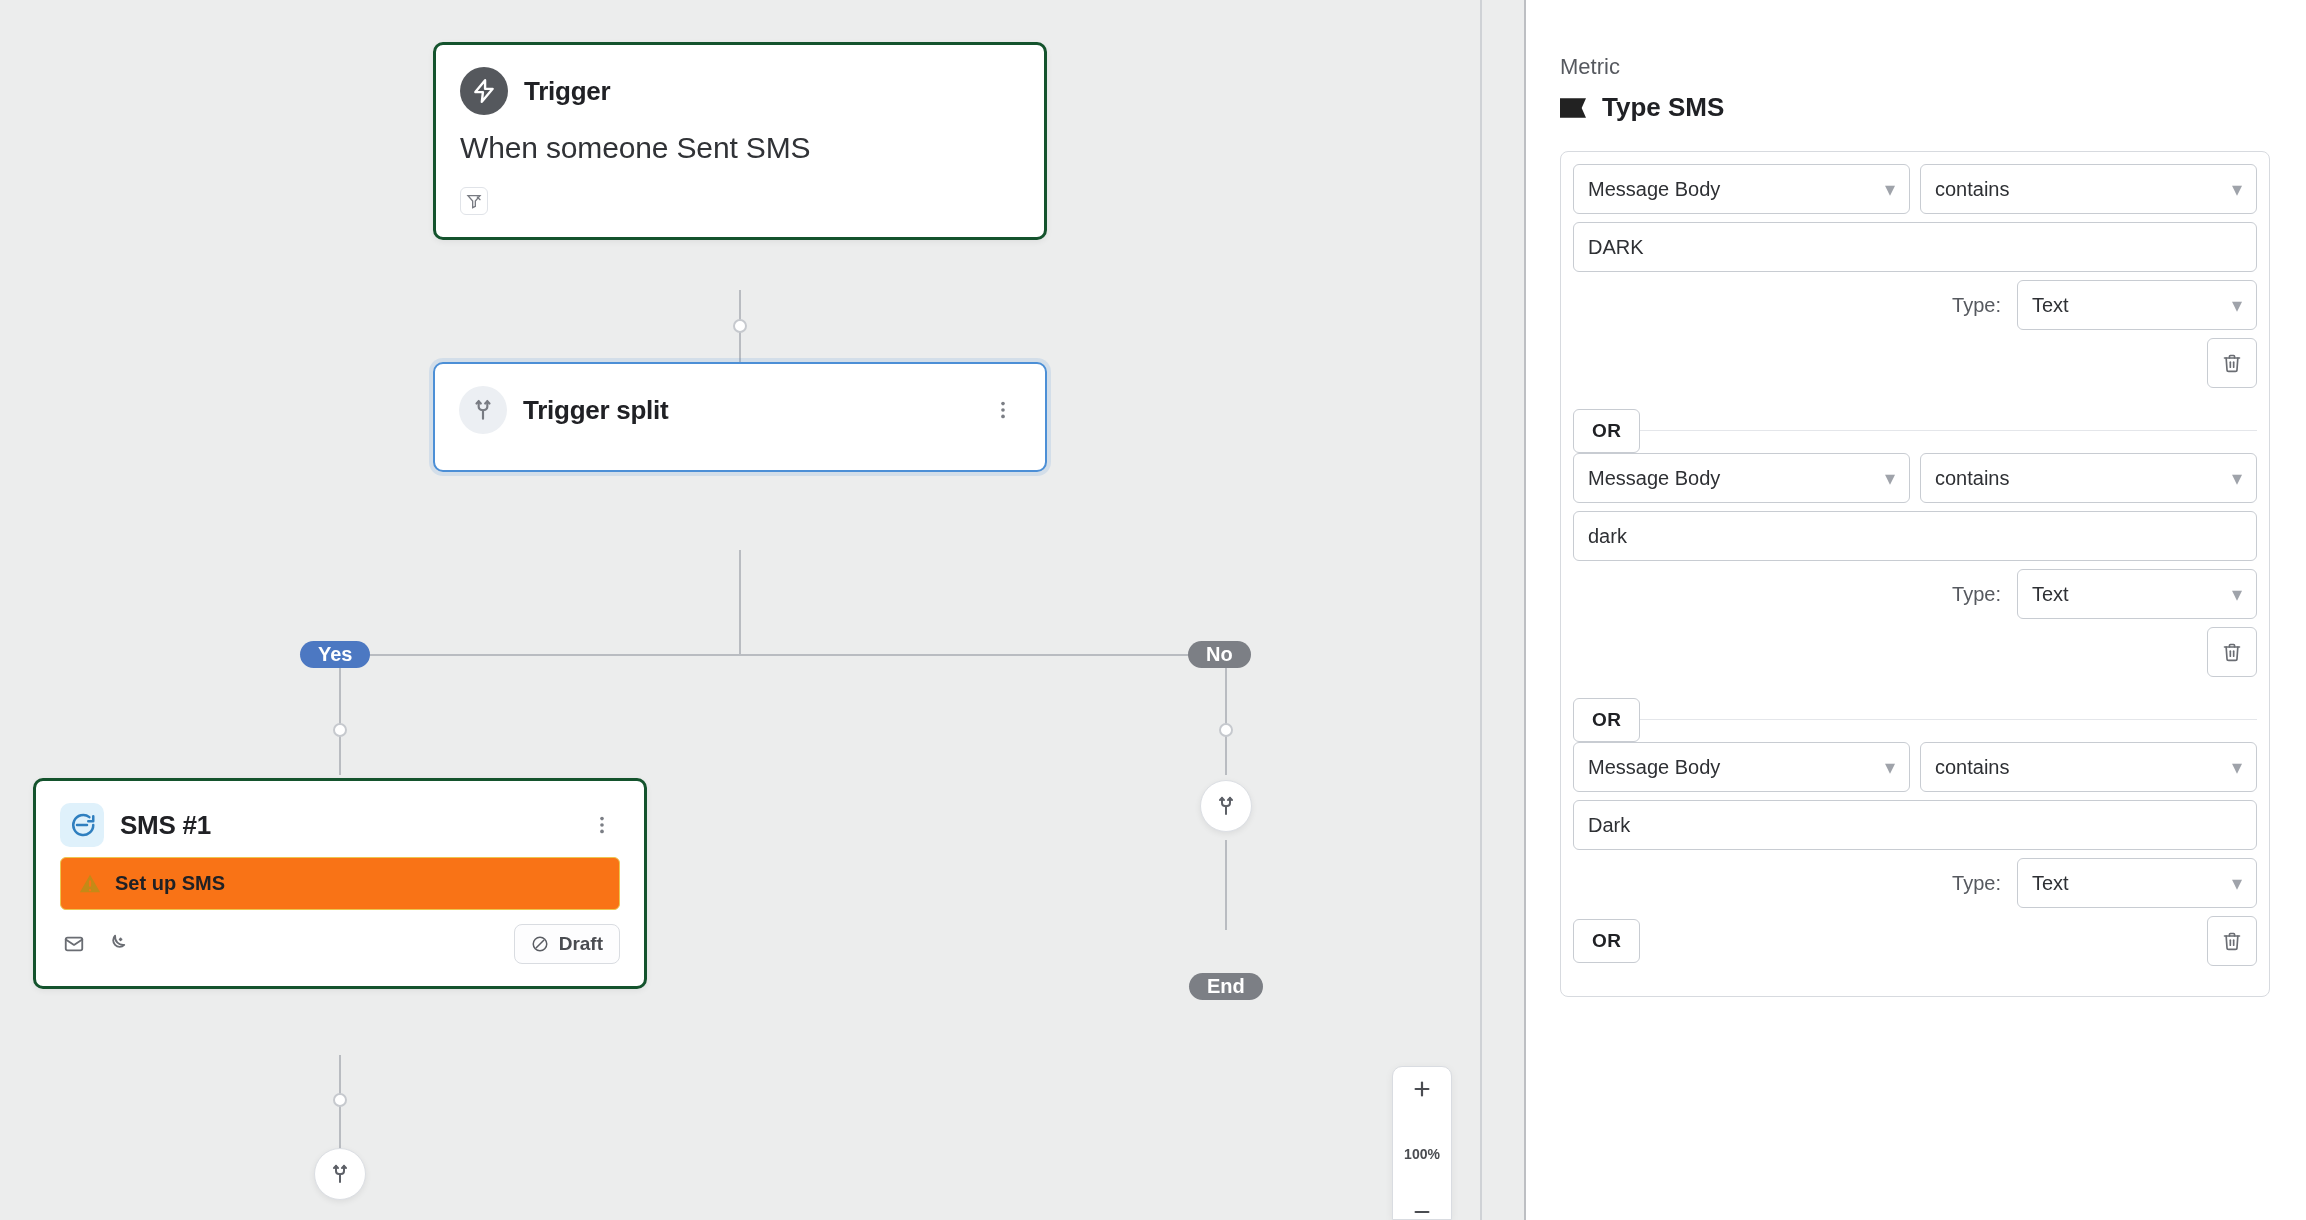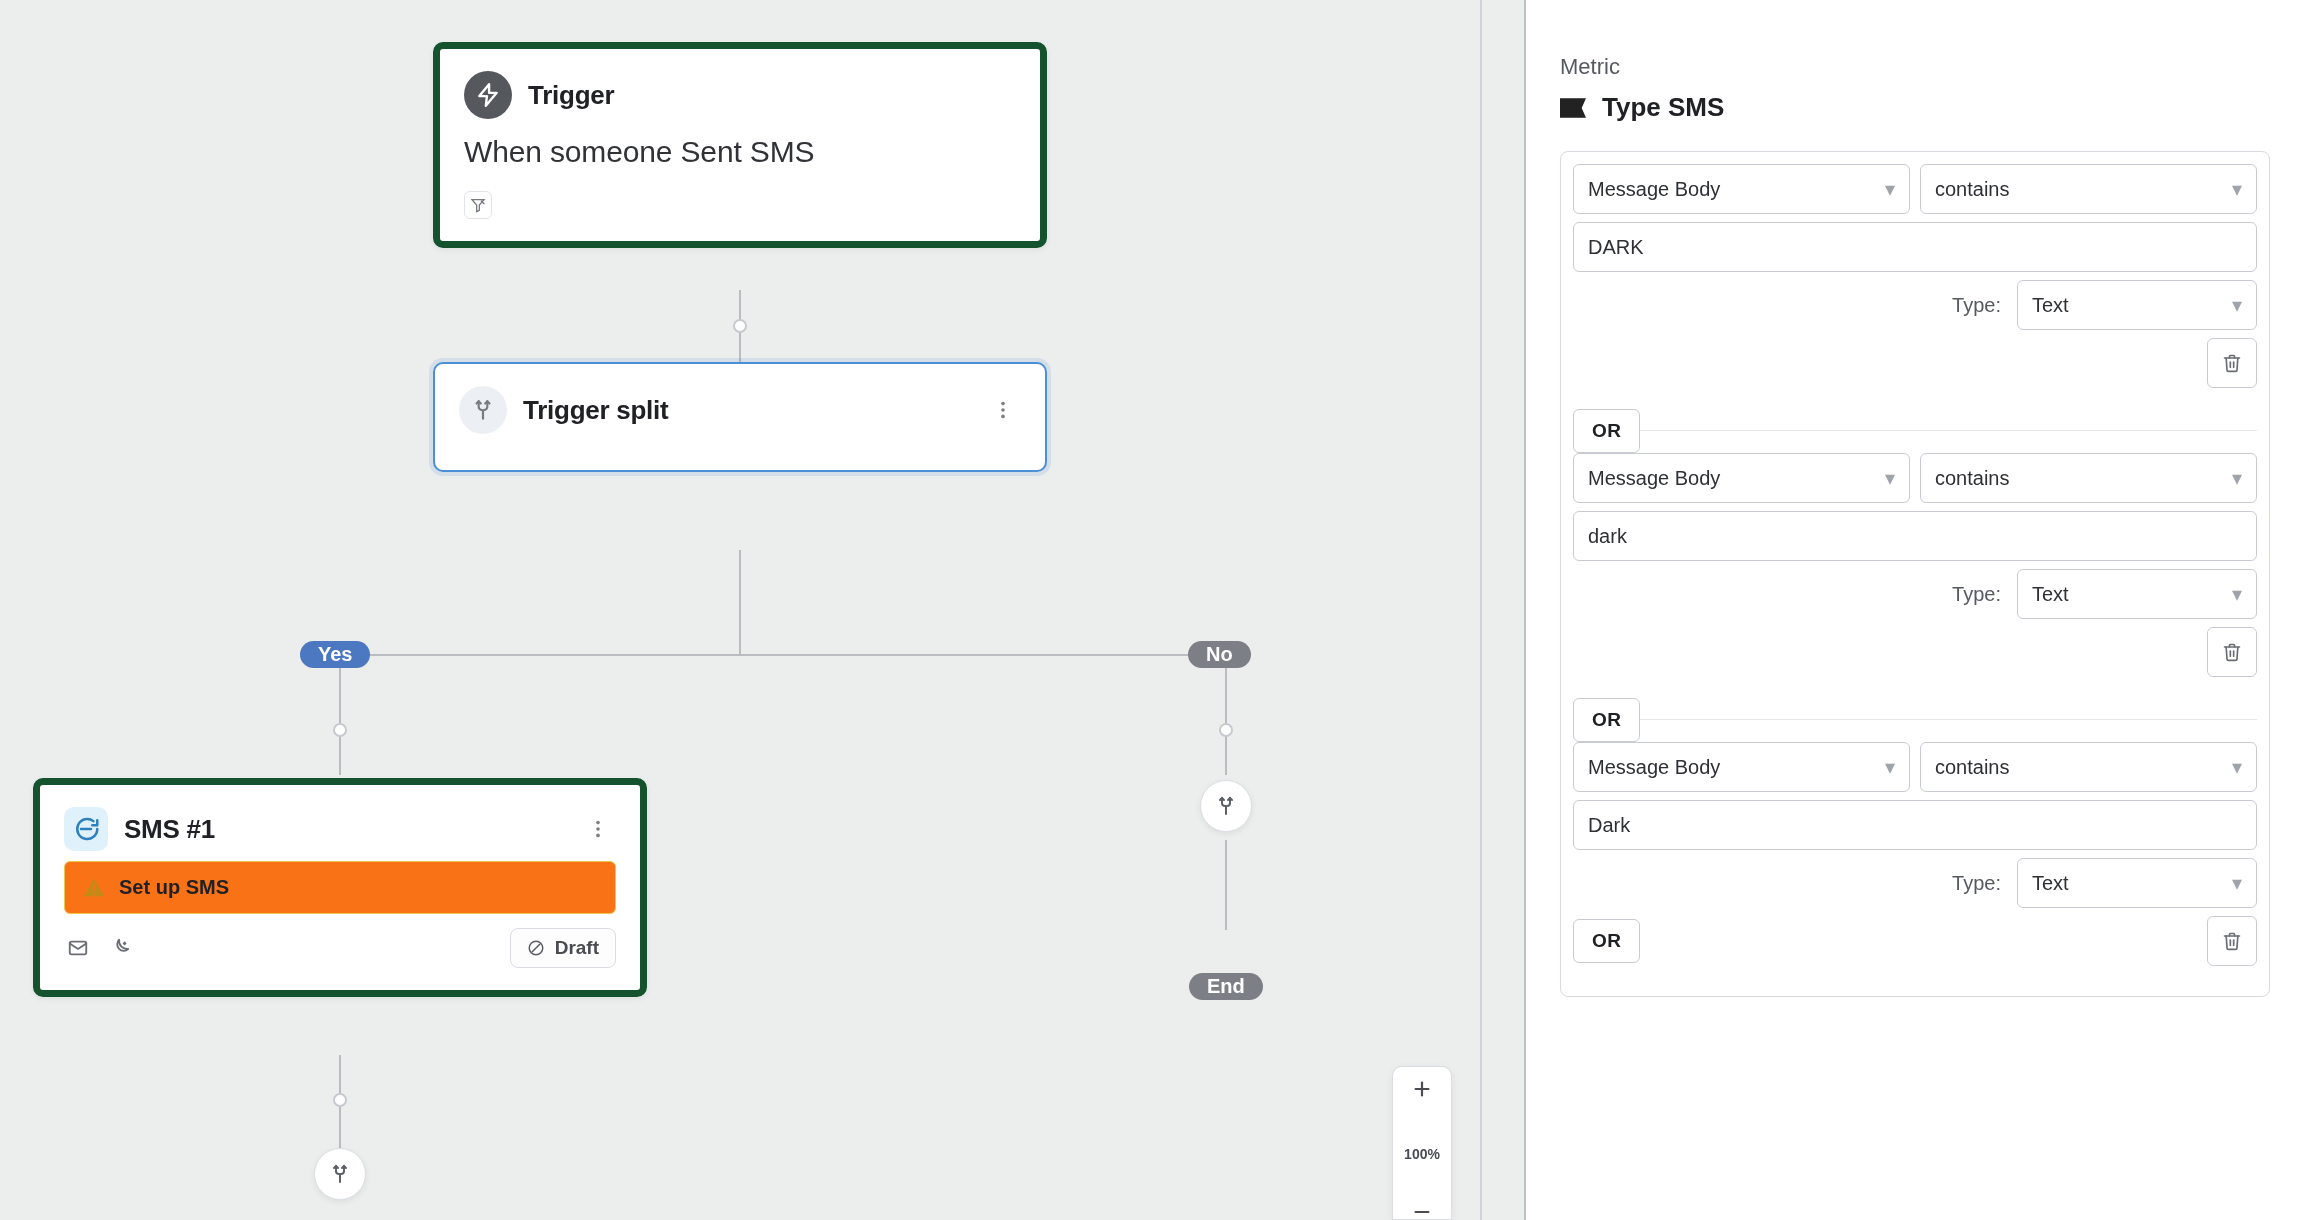--- a/index.html
+++ b/index.html
@@ -36,21 +36,21 @@
   .flow-svg {
     position: absolute;
     top: 0; left: 0;
     width: 100%; height: 100%;
     pointer-events: none;
   }
 
   .node {
     position: absolute;
     background: #fff;
-    border: 7px solid #14532d;
+    border: 3px solid #14532d;
     border-radius: 10px;
     box-shadow: 0 2px 6px rgba(0,0,0,0.06);
     padding: 22px 24px;
   }
   .node.selected {
     border: 2px solid #4c8fd6;
     box-shadow: 0 0 0 4px rgba(76,143,214,0.15);
   }
 
   .node-header {

